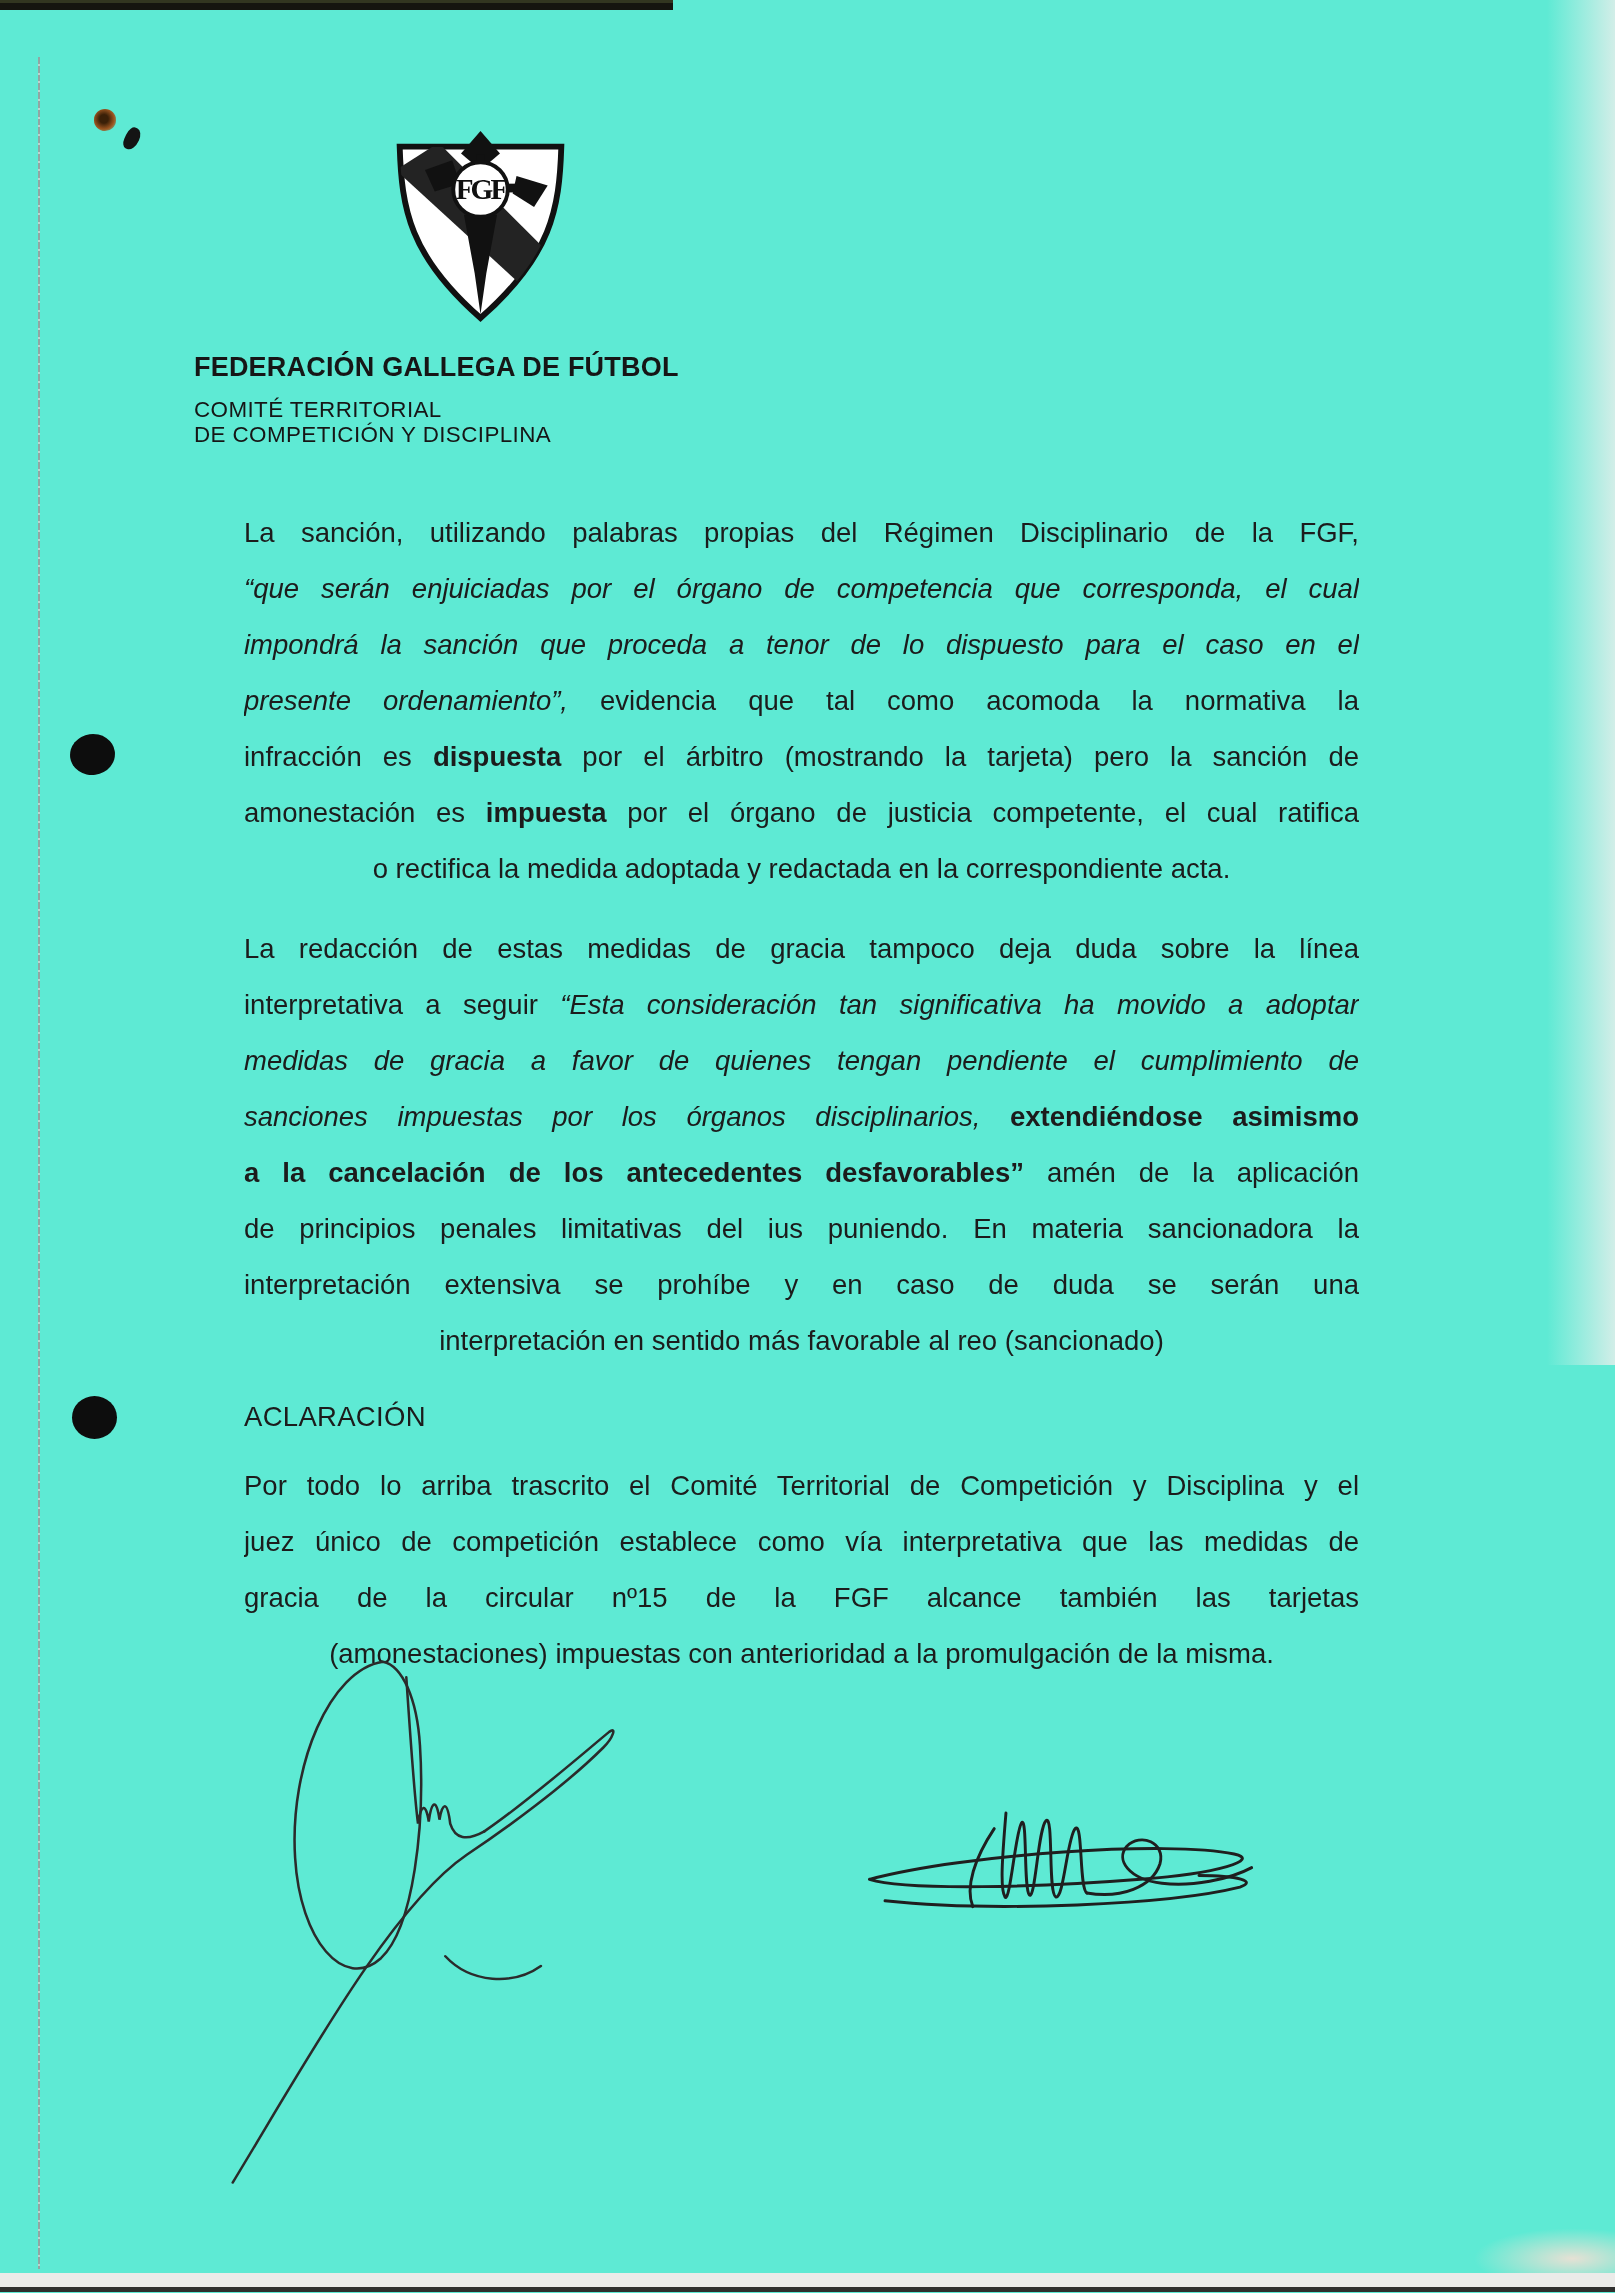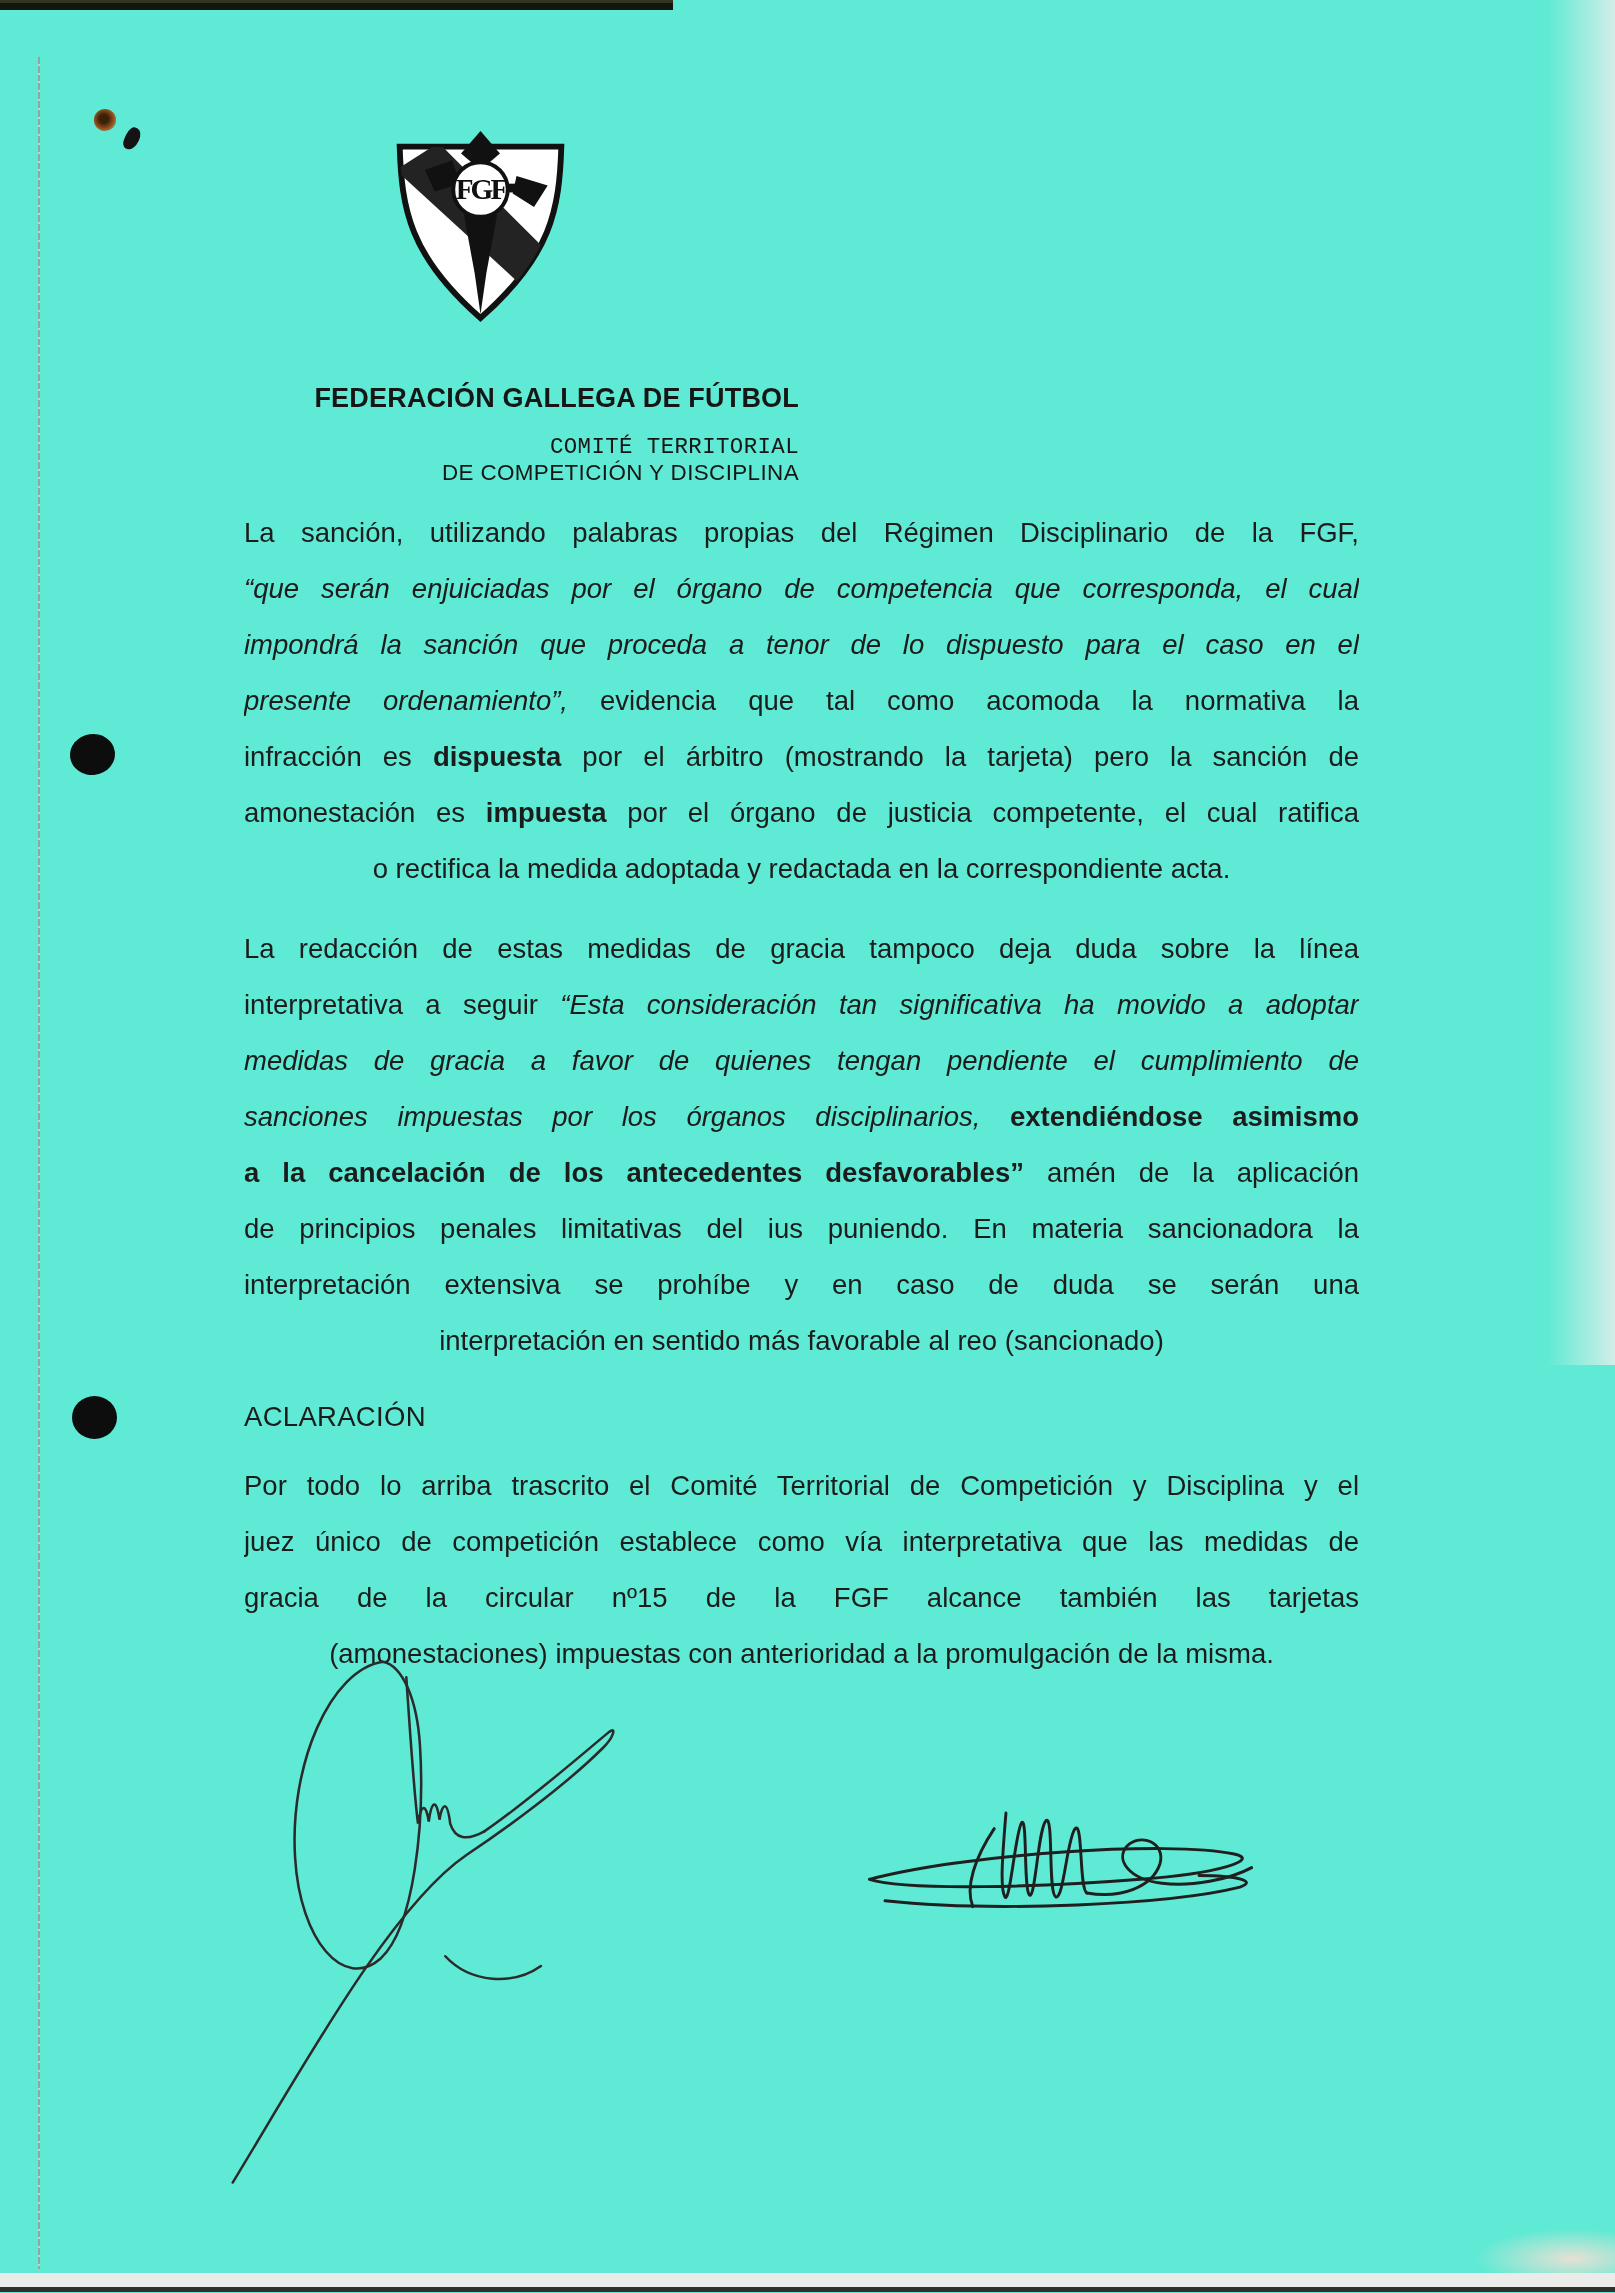--- a/index.html
+++ b/index.html
@@ -24,24 +24,24 @@
     background:repeating-linear-gradient(to bottom,#9a9a9a 0 6.8px,#cfcfcd 6.8px 8.8px);opacity:.85;}
   .punch-dot{position:absolute;background:#0d0d0d;border-radius:50%;}
   .dot1{left:70px;top:734px;width:45px;height:41px;transform:rotate(-8deg);}
   .dot2{left:72px;top:1396px;width:45px;height:43px;}
   .rust-spot{position:absolute;left:94px;top:109px;width:22.4px;height:21.5px;border-radius:50%;
     background:radial-gradient(circle at 45% 45%, #3a2008 25%, #9c5520 60%, rgba(156,85,32,0) 100%);}
   .ink-blob{position:absolute;left:125px;top:127px;width:13.7px;height:23.4px;border-radius:50% 50% 60% 40%;
     background:#141414;transform:rotate(24deg);}
   
   .logo{position:absolute;left:388px;top:127px;width:185px;height:200px;}
-  .doc-header{position:absolute;left:194px;top:383px;width:605px;text-align:right;color:#161616;}
+  .doc-header{position:absolute;left:194px;top:352px;width:605px;text-align:left;color:#161616;}
   .org-name{font-size:27px;font-weight:700;letter-spacing:0.2px;line-height:31px;}
   .committee{font-size:22.4px;line-height:25px;letter-spacing:0.4px;}
-  .committee.first{margin-top:21px;font-family:Liberation Mono, monospace;}
+  .committee.first{margin-top:14px;}
   
   .doc-text{position:absolute;left:244px;top:505px;width:1115px;font-size:27.5px;}
   .paragraph + .paragraph{margin-top:24.4px;}
   .heading-line{margin-top:19.5px;height:56px;line-height:56px;letter-spacing:0.3px;}
   .heading-line + .paragraph{margin-top:12.7px;}
   .line{height:56px;line-height:56px;overflow:hidden;text-align:justify;}
   .line::after{content:"";display:inline-block;width:100%;height:0;vertical-align:top;}
   .line.last{text-align:center;}
   .line.last::after{content:none;}
   .seg-i{font-style:italic;}

